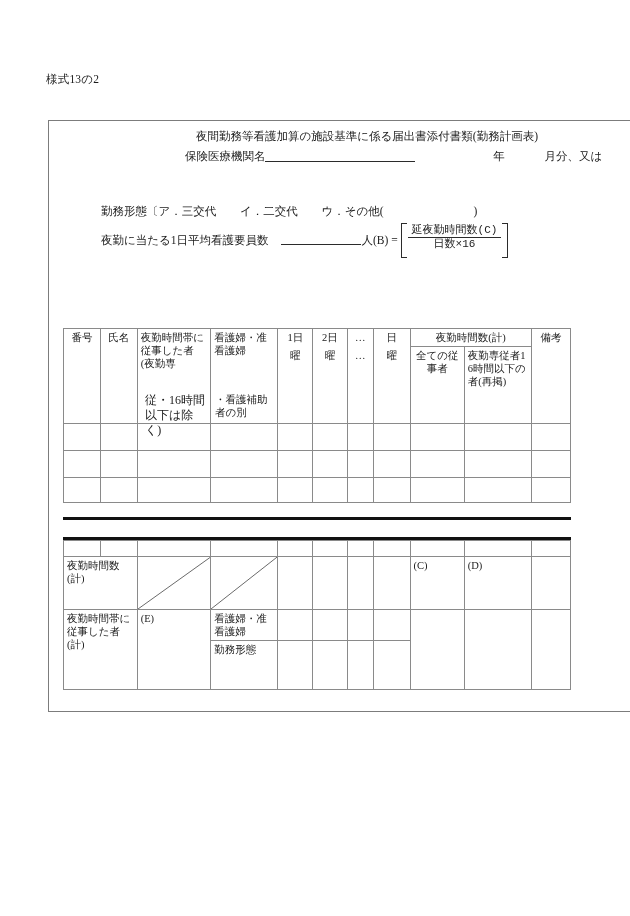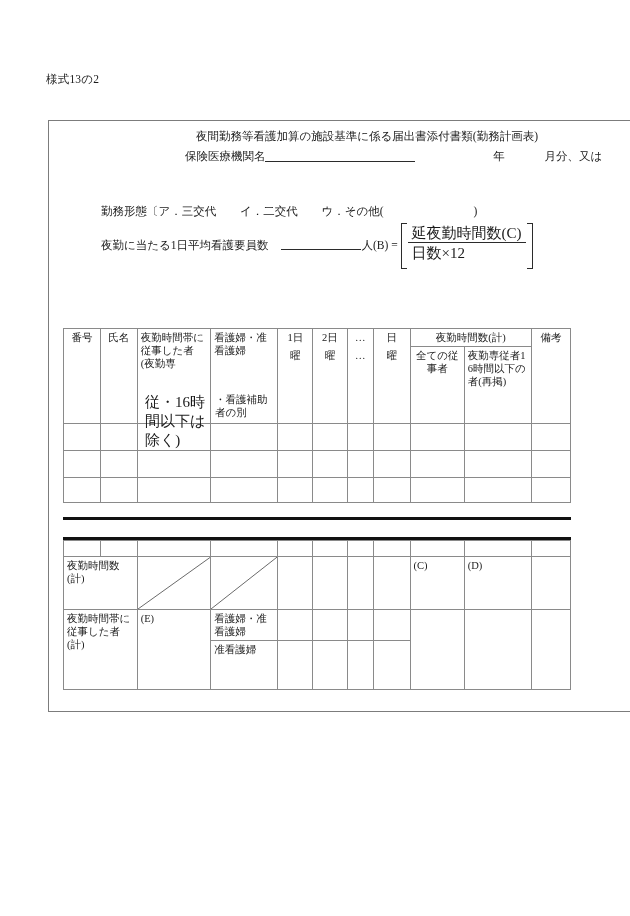--- a/index.html
+++ b/index.html
@@ -50,21 +50,21 @@
     vertical-align:middle;
     position:relative;
     padding:0 7px;
   }
   .frac-wrap:before,.frac-wrap:after{
     content:"";position:absolute;top:0;bottom:0;width:5px;
     border-top:1px solid #2b2b2b;border-bottom:1px solid #2b2b2b;
   }
   .frac-wrap:before{left:0;border-left:1px solid #2b2b2b;}
   .frac-wrap:after{right:0;border-right:1px solid #2b2b2b;}
-  .frac{display:inline-block;font-size:15px;line-height:1.35;}
+  .frac{display:inline-block;text-align:center;font-size:11px;line-height:1.35;font-family:Liberation Mono, monospace;}
   .frac .num{border-bottom:1px solid #2b2b2b;padding:0 4px 1px 4px;}
   .frac .den{padding:1px 4px 0 4px;}
 
   .row-formula{height:30px;line-height:30px;}
 
   
   table.grid{
     border-collapse:collapse;
     table-layout:fixed;
     position:absolute;
@@ -123,21 +123,21 @@
 
 
 
     <div class="ln ind4 row-formula">
       <span>夜勤に当たる1日平均看護要員数</span>
       <span style="display:inline-block;width:10px"></span><span class="ul" style="width:80px"></span><span>人(B)</span>
       <span>=</span>
       <span class="frac-wrap">
         <span class="frac">
           <span class="num">延夜勤時間数(C)</span><br>
-          <span class="den">日数×12</span>
+          <span class="den">日数×16</span>
         </span>
       </span>
     </div>
 
 
   </div>
 
   <table class="grid" style="left:14px;top:207px;width:508px;">
     <colgroup>
       <col style="width:34px">
@@ -212,21 +212,21 @@
           <td></td>
       <td></td>
           <td></td>
       <td></td>
           <td></td>
           <td></td>
     </tr>
   </tbody>
     </table>
 
-  <div style="position:absolute;left:96px;top:272px;width:62px;font-size:15px;line-height:1.25;">従・16時間以下は除く)</div>
+  <div style="position:absolute;left:96px;top:272px;width:62px;font-size:12px;line-height:1.25;">従・16時間以下は除く)</div>
   <div style="position:absolute;left:166px;top:272px;width:58px;font-size:10.5px;line-height:1.25;">・看護補助者の別</div>
 
   <div class="thickbar" style="left:14px;top:396px;width:508px;"></div>
   <div class="thickbar" style="left:14px;top:416px;width:508px;"></div>
 
   <table class="grid" style="left:14px;top:419px;width:508px;">
     <colgroup>
       <col style="width:34px">
         <col style="width:34px">
         <col style="width:68px">
@@ -279,21 +279,21 @@
       <td>看護婦・准看護婦</td>
       <td></td>
       <td></td>
       <td></td>
       <td></td>
       <td rowspan="2"></td>
       <td rowspan="2"></td>
       <td rowspan="2"></td>
     </tr>
     <tr>
-      <td style="height:44px">准看護婦</td>
+      <td style="height:44px">勤務形態</td>
       <td></td>
       <td></td>
       <td></td>
       <td></td>
     </tr>
   </tbody>
     </table>
 
 </div>
 

